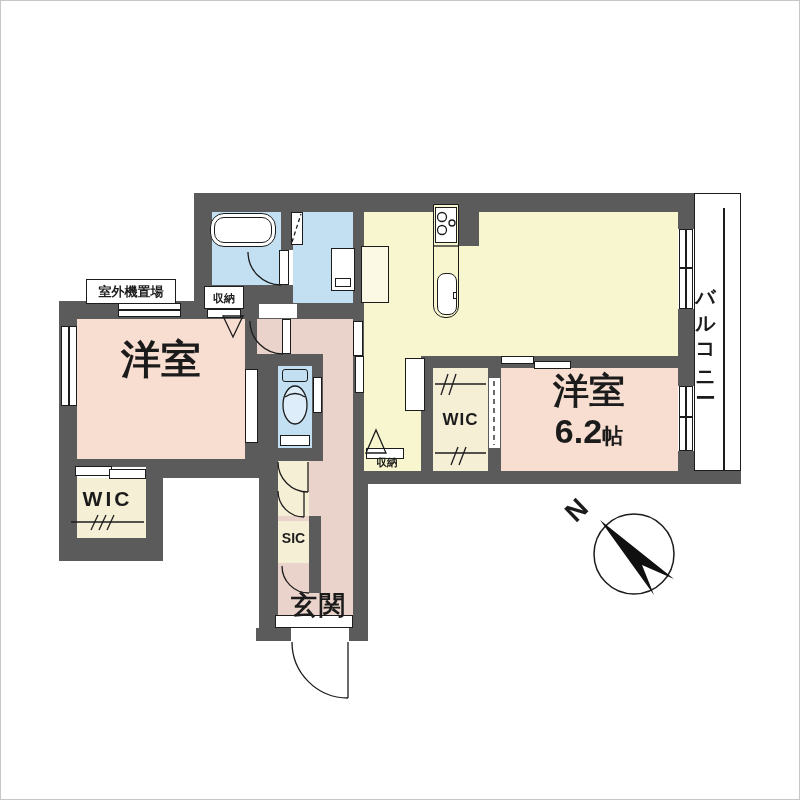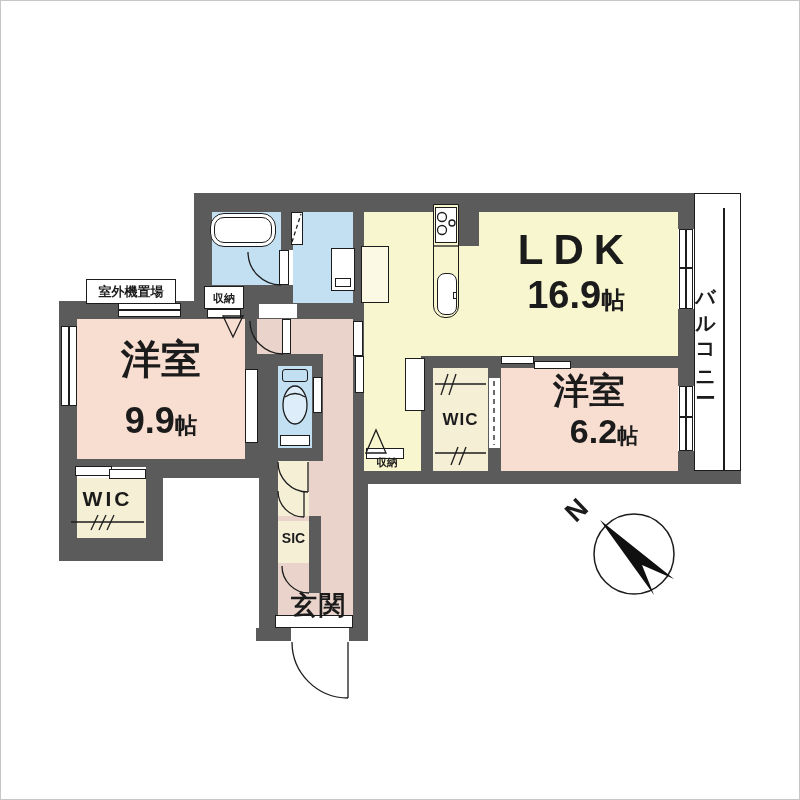--- a/index.html
+++ b/index.html
@@ -147,30 +147,23 @@
         <line x1="458" y1="464" x2="465" y2="446"></line>
       <circle cx="441" cy="216" r="4.5"></circle>
       <circle cx="441" cy="229" r="4.5"></circle>
       <circle cx="451" cy="222" r="3"></circle>
       <line x1="433" y1="245" x2="457" y2="245"></line>
       <circle cx="633" cy="553" r="40" stroke-width="1.5"></circle>
     </g>
     <polygon points="599,519 673,578 641,564 653,594" fill="#101010"></polygon>
   </svg>
 
-  <div class="lbl" style="left:480px;top:226px;width:190px;font-size:42px;letter-spacing:10px;">LDK</div>
-  <div class="lbl" style="left:480px;top:274px;width:190px;font-size:38px;">
-    <span>16.9</span><span class="unit">帖</span>
-  </div>
   <div class="lbl" style="left:85px;top:336px;width:150px;font-size:40px;">洋室</div>
-  <div class="lbl" style="left:85px;top:400px;width:150px;font-size:36px;">
-    <span>9.9</span><span class="unit">帖</span>
-  </div>
   <div class="lbl" style="left:503px;top:370px;width:170px;font-size:36px;">洋室</div>
-  <div class="lbl" style="left:518px;top:412px;width:170px;font-size:34px;">
+  <div class="lbl" style="left:503px;top:412px;width:170px;font-size:34px;">
     <span>6.2</span><span class="unit">帖</span>
   </div>
   <div class="lbl" style="left:68px;top:486px;width:77px;font-size:21px;letter-spacing:3px;">WIC</div>
   <div class="lbl" style="left:432px;top:410px;width:55px;font-size:17px;letter-spacing:1px;">WIC</div>
   <div class="lbl" style="left:277px;top:530px;width:31px;font-size:14px;">SIC</div>
   <div class="lbl" style="left:283px;top:590px;width:70px;font-size:26px;letter-spacing:2px;">玄関</div>
   <div class="lbl" style="left:203px;top:291px;width:40px;font-size:11px;">収納</div>
   <div class="lbl" style="left:360px;top:456px;width:52px;font-size:10.5px;">収納</div>
   <div class="ov lbl" style="left:85px;top:278px;width:90px;height:25px;font-size:13px;line-height:23px;font-weight:bold;text-align:center;">室外機置場</div>
   <div id="balcony-label">バルコニー</div>

